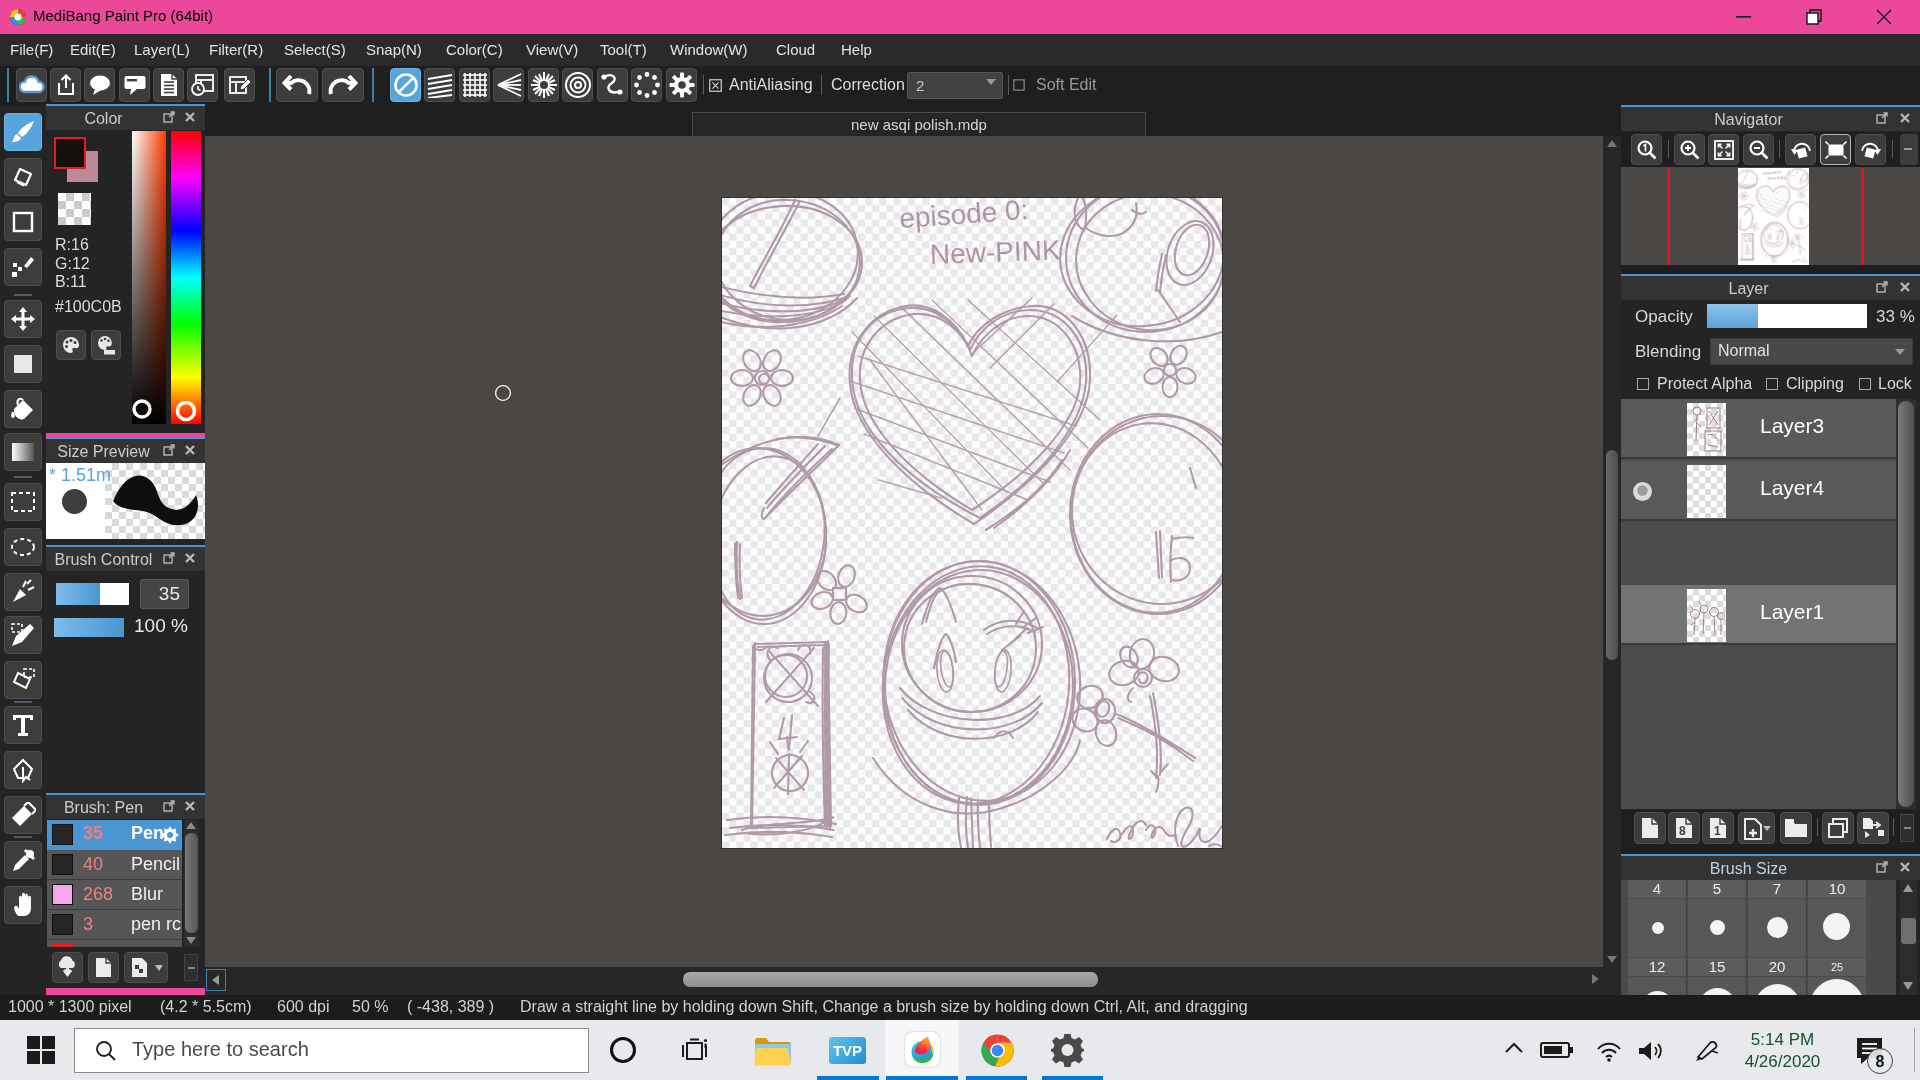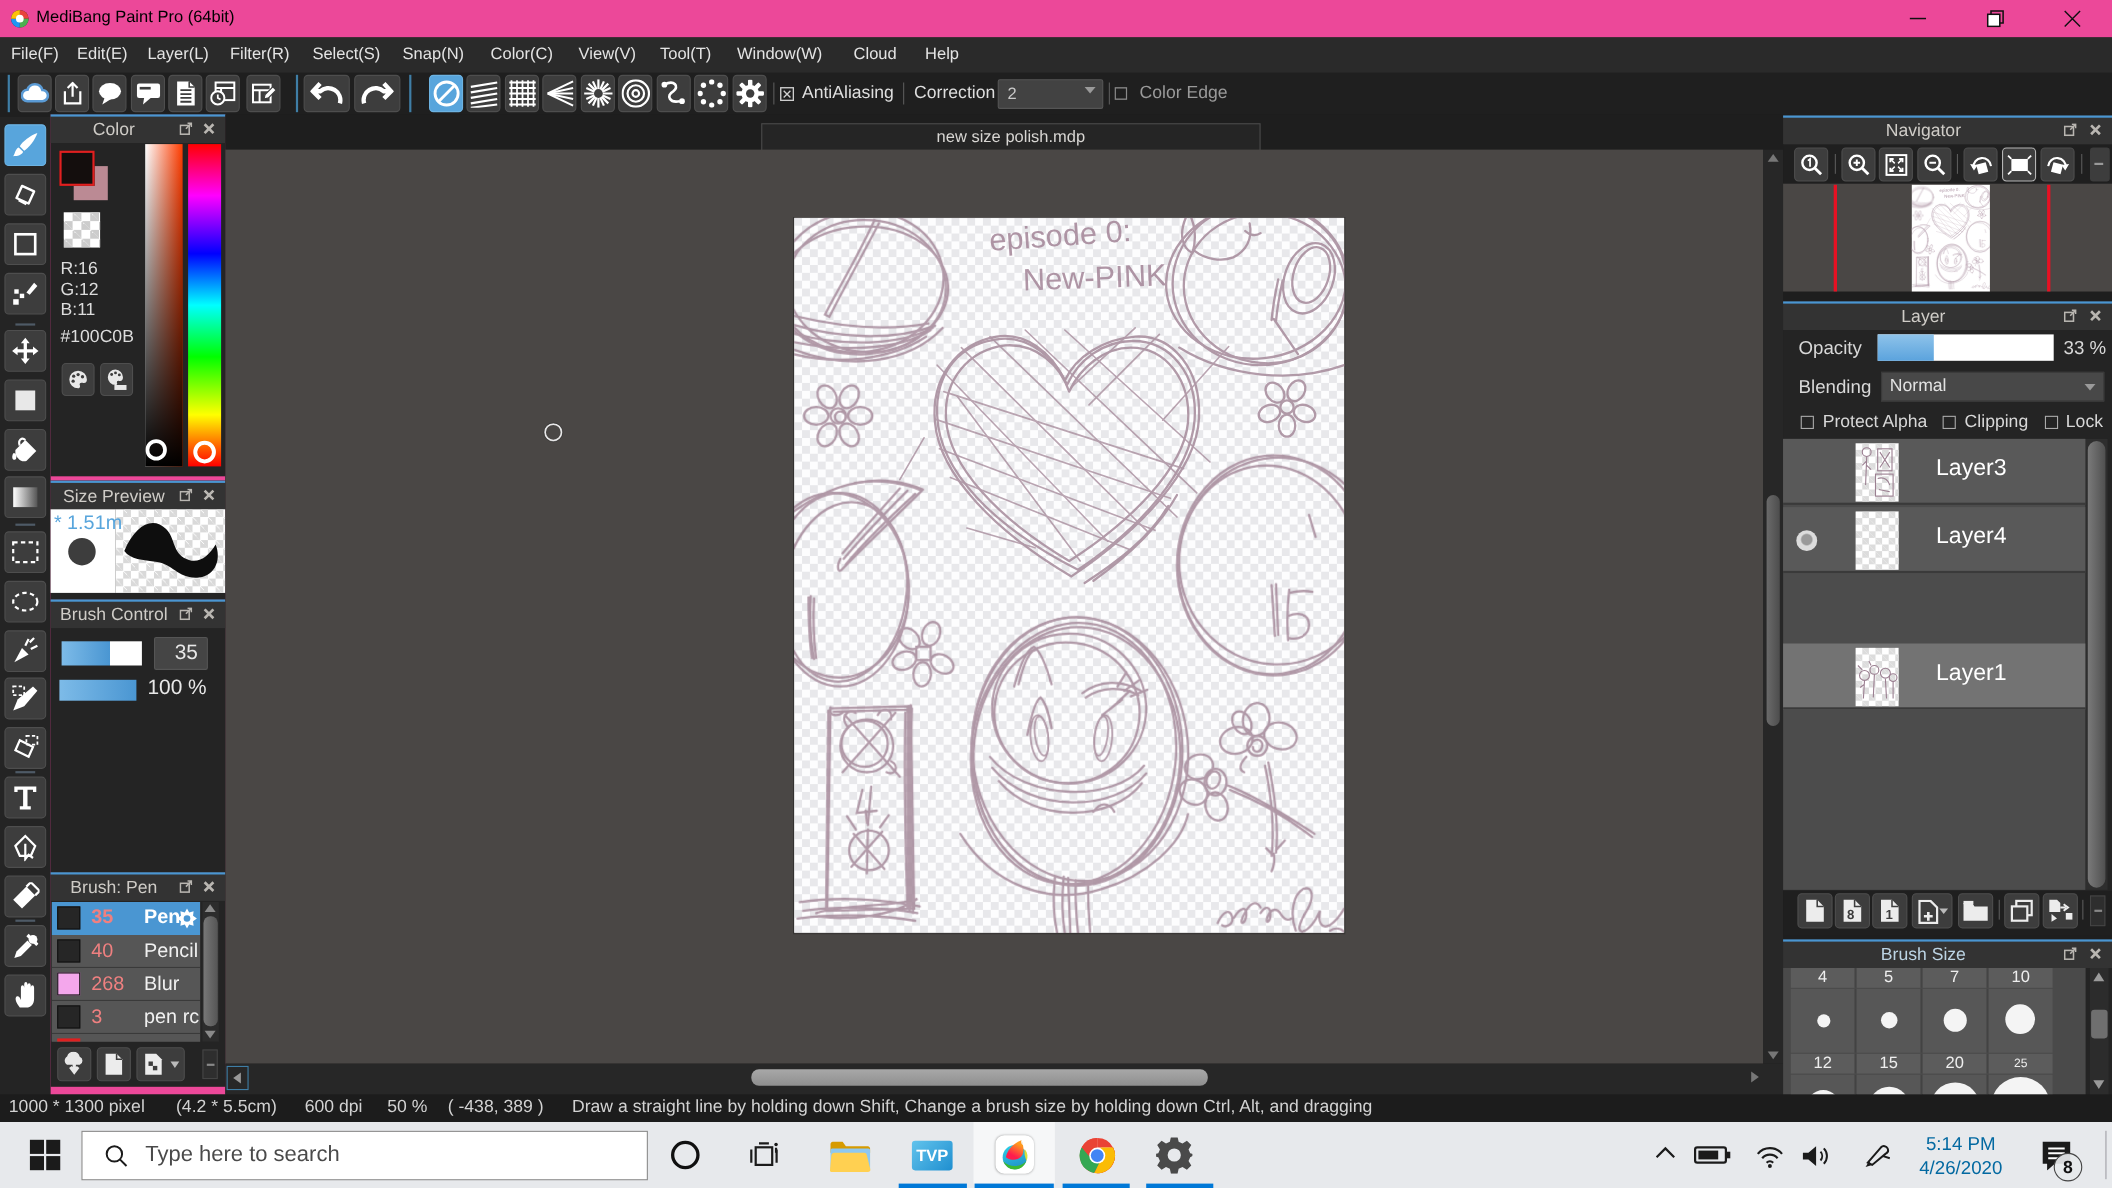--- a/index.html
+++ b/index.html
@@ -403,21 +403,21 @@
     <div style="position:absolute;left:821px;top:9px;width:1px;height:20px;background:#5a5a5a"></div>
     <div class="abs" style="left:831px;top:10px;font-size:16px;color:#dedede">Correction</div>
     <div class="abs" style="left:907px;top:6px;width:96px;height:27px;background:#424242;border:1px solid #555;border-radius:2px">
         <span style="position:absolute;left:8px;top:4px;font-size:15px;color:#c8c8c8">2</span>
         <span style="position:absolute;right:6px;top:6px;width:0;height:0;border-left:5px solid transparent;border-right:5px solid transparent;border-top:6px solid #9a9a9a"></span>
       </div>
     <div style="position:absolute;left:1008px;top:9px;width:1px;height:20px;background:#5a5a5a"></div>
     <svg class="abs" style="left:1013px;top:13px" width="12" height="12" viewBox="0 0 14 14">
         <rect x="1" y="1" width="12" height="12" fill="none" stroke="#8a8a8a" stroke-width="1.4"></rect>
       </svg>
-    <div class="abs" style="left:1036px;top:10px;font-size:16px;color:#9a9a9a">Color Edge</div>
+    <div class="abs" style="left:1036px;top:10px;font-size:16px;color:#9a9a9a">Soft Edit</div>
   </div>
   <div id="lstrip" class="abs">
     <div class="sbtn sel" style="top:7px">
         <svg width="26" height="26" viewBox="0 0 26 26">
           <path d="M24 2 C18 4 10 10 8 14 L12 18 C16 16 22 8 24 2 Z" fill="#fff"></path>
           <path d="M7 15 C4 16 4 20 2 23 C6 23 10 22 11 19 Z" fill="#fff"></path>
         </svg>
       </div>
     <div class="sbtn" style="top:52px">
         <svg width="24" height="24" viewBox="0 0 24 24">
@@ -665,21 +665,21 @@
               <rect x="10" y="12" width="4" height="4"></rect>
             </g>
           </svg><span style="position:absolute;right:4px;top:12px;width:0;height:0;border-left:4.5px solid transparent;border-right:4.5px solid transparent;border-top:6px solid #bbb"></span></div>
       <div class="abs" style="left:138px;top:161px;width:14px;height:27px;background:#2e2e2e;border:1px solid #444">
           <div style="position:absolute;left:3px;top:12px;width:7px;height:2px;background:#888"></div>
         </div>
     </div>
   </div>
   <div id="canvasarea" class="abs">
     <div id="tabbar">
-        <div class="tab2">new size polish.mdp</div>
+        <div class="tab2">new asqi polish.mdp</div>
       </div>
     <div id="canvasbg">
         <svg class="abs" style="left:288px;top:247px" width="20" height="20">
           <circle cx="10" cy="10" r="7.5" fill="none" stroke="#e8e8e8" stroke-width="1.6"></circle>
           <circle cx="10" cy="10" r="8.6" fill="none" stroke="rgba(40,40,40,.5)" stroke-width="0.8"></circle>
         </svg>
       </div>
     <div id="art" style="outline:1px solid rgba(0,0,0,.3)"><svg width="500" height="650" viewBox="0 0 500 650">
           <rect width="500" height="650" fill="url(#chk)"></rect>
           <use href="#sk"></use>
@@ -1038,21 +1038,21 @@
         <g fill="none" stroke="#1b1b1b" stroke-width="1.8">
           <path d="M18 8 A6 6 0 0 1 18 16"></path>
           <path d="M21 5 A10 10 0 0 1 21 19"></path>
         </g>
       </svg>
     <svg class="abs" style="left:1692px;top:19px" width="28" height="24" viewBox="0 0 28 24">
         <path d="M6 18 L18 4 C20 2 23 3 24 5 C25 7 24 9 22 10 L10 20 Z" fill="none" stroke="#1b1b1b" stroke-width="1.8"></path>
         <path d="M4 22 L7 17 L10 20 Z" fill="#1b1b1b"></path>
         <path d="M20 12 L26 14" stroke="#1b1b1b" stroke-width="1.8"></path>
       </svg>
-    <div class="abs" style="left:1735px;top:9px;width:95px;height:44px;color:#0369a1;font-size:17px;text-align:center;line-height:22px">5:14 PM<br>4/26/2020</div>
+    <div class="abs" style="left:1735px;top:9px;width:95px;height:44px;color:#14532d;font-size:17px;text-align:center;line-height:22px">5:14 PM<br>4/26/2020</div>
     <svg class="abs" style="left:1856px;top:17px" width="27" height="27" viewBox="0 0 27 27">
         <path d="M1 1 H26 V21 H12 L5 27 L5 21 H1 Z" fill="#1b1b1b"></path>
         <g stroke="#fff" stroke-width="1.8">
           <line x1="6" y1="7" x2="21" y2="7"></line>
           <line x1="6" y1="11.5" x2="21" y2="11.5"></line>
           <line x1="6" y1="16" x2="16" y2="16"></line>
         </g>
       </svg>
     <div class="abs" style="left:1867px;top:28px;width:26px;height:26px;border-radius:50%;background:rgba(231,233,236,.92);border:1px solid #444;color:#111;font-size:16px;font-weight:bold;text-align:center;line-height:26px">8</div>
     <div class="abs" style="left:1914px;top:8px;width:1px;height:44px;background:#a0a0a5"></div>

